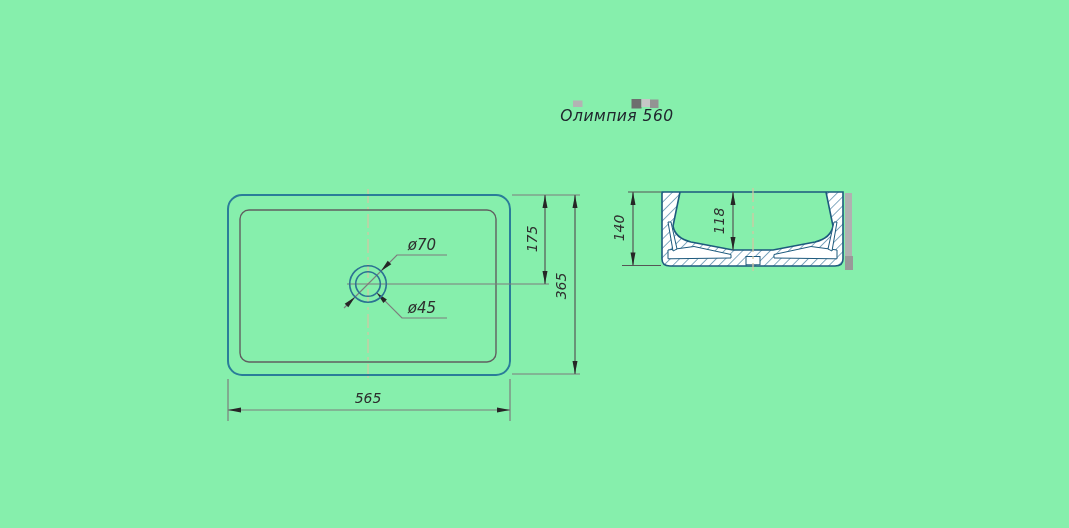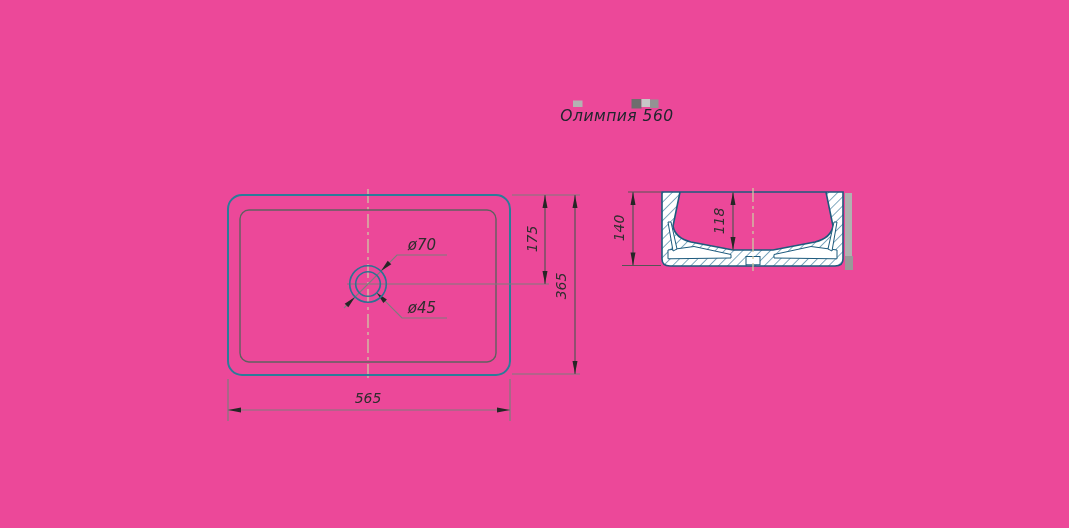--- a/index.html
+++ b/index.html
@@ -1,16 +1,16 @@
 <!DOCTYPE html>
 <html><head>
 <meta charset="utf-8">
 <style>
   html,body{margin:0;padding:0;background:#ffffff;}
-  .canvas{position:relative;width:1069px;height:528px;background:#ec4899;overflow:hidden;
+  .canvas{position:relative;width:1069px;height:528px;background:#86efac;overflow:hidden;
           font-family:"DejaVu Sans","Liberation Sans",sans-serif;}
   svg text{font-family:"DejaVu Sans","Liberation Sans",sans-serif;font-style:italic;fill:#2e2e2e;}
   .t-title{font-size:15.5px;fill:#20262e;letter-spacing:.5px;}
   .t-dim{font-size:14px;}
   .t-dia{font-size:15px;}
   .ln-teal{stroke:#2a7d99;stroke-width:2;fill:none;}
   .ln-inner{stroke:#606060;stroke-width:1.4;fill:none;}
   .ln-circ{stroke:#2c7293;stroke-width:1.6;fill:none;}
   .ln-dim{stroke:#7d7d7d;stroke-width:1.2;fill:none;}
   .ln-dimdark{stroke:#555555;stroke-width:1.2;fill:none;}

